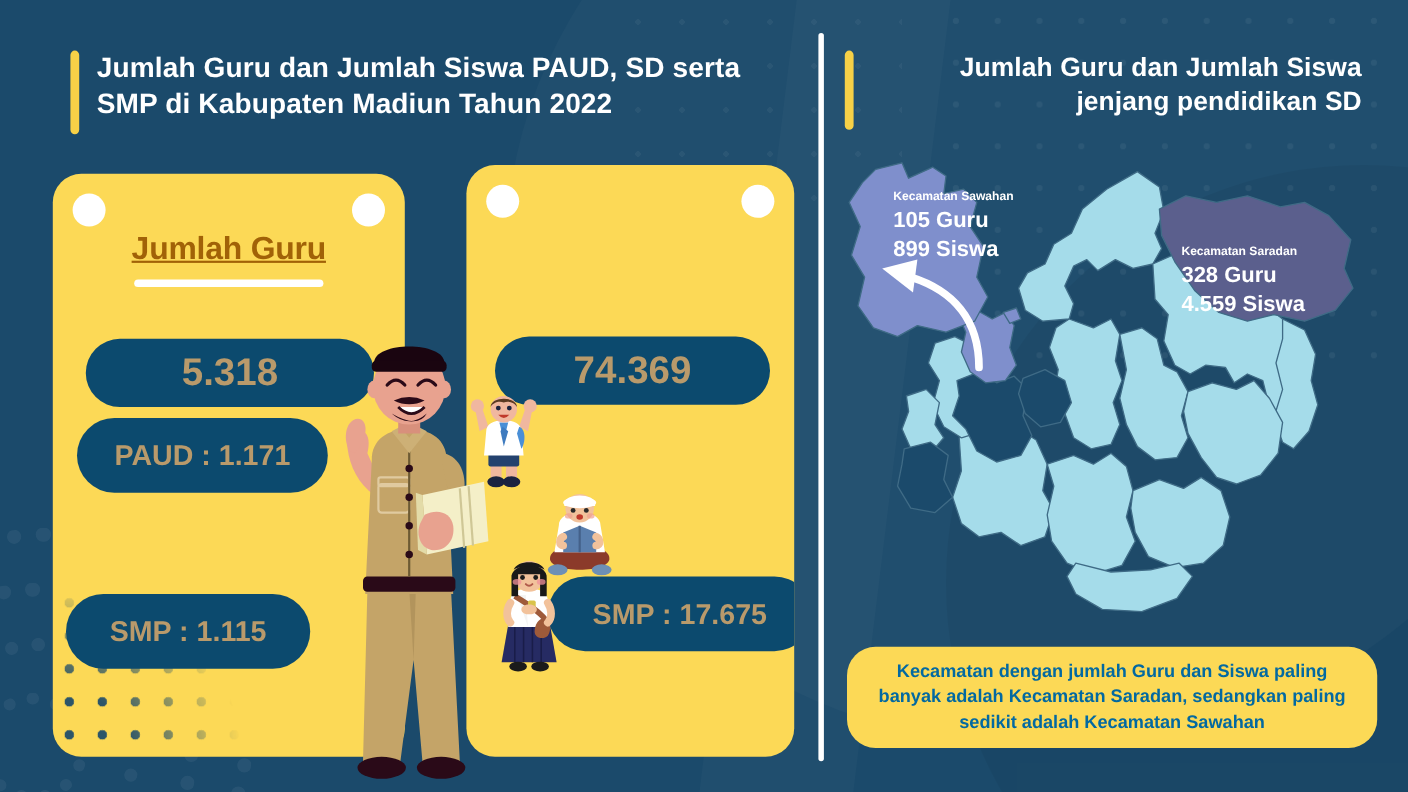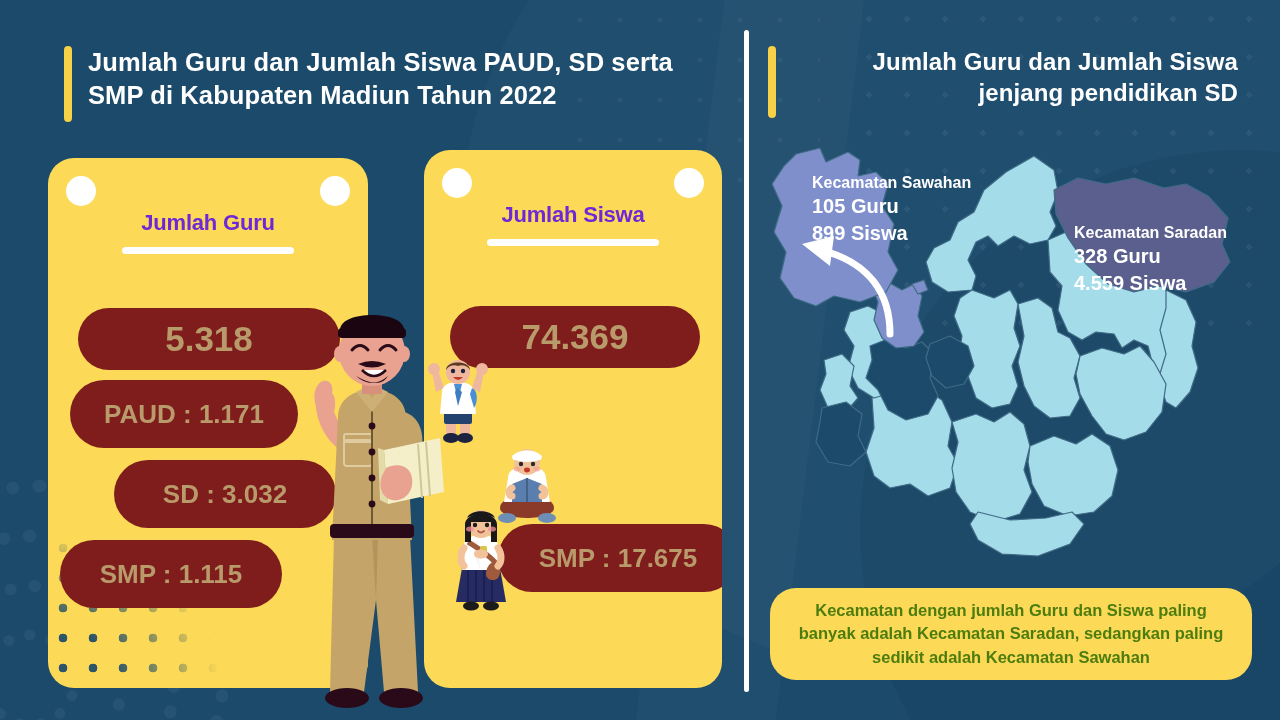--- a/index.html
+++ b/index.html
@@ -83,29 +83,29 @@
     position:absolute; top:18px; width:30px; height:30px;
     border-radius:50%; background:#ffffff;
   }
   .notch.left  { left:18px; }
   .notch.right { right:18px; }
 
   .card-head {
     position:absolute; left:0; right:0; top:52px; text-align:center;
   }
   .card-title {
-    font-size:22px; font-weight:bold; color:#6d28d9; letter-spacing:-.2px;
+    font-size:29px; font-weight:bold; color:#a16207; letter-spacing:-.2px;text-decoration:underline;
   }
   .card-rule {
     width:172px; height:7px; background:#ffffff; border-radius:4px;
     margin:11px auto 0;
   }
 
   .pill {
-    position:absolute; background:#7f1d1d; border-radius:40px;
+    position:absolute; background:#0c4a6e; border-radius:40px;
     display:flex; align-items:center; justify-content:center;
     color:#b99a6b; font-weight:bold; white-space:nowrap;
   }
   .pill-total { height:62px; font-size:35px; }
   .pill-row   { height:68px; font-size:26px; }
 
   
   #guru-total { left:30px;  top:150px; width:262px; }
   #guru-p0    { left:22px;  top:222px; width:228px; }
   #guru-p1    { left:66px;  top:302px; width:222px; }
@@ -121,34 +121,34 @@
   #teacher   { left:268px; top:300px; width:208px; height:420px; z-index:5; }
   #kid-cheer { left:424px; top:358px; width:68px;  height:90px;  z-index:6; }
   #kid-read  { left:490px; top:444px; width:74px;  height:84px;  z-index:6; }
   #kid-girl  { left:450px; top:508px; width:62px;  height:106px; z-index:6; }
 
   
   #map-wrap { position:absolute; left:762px; top:140px; width:512px; height:442px; }
   #map-wrap svg { width:100%; height:100%; display:block; }
 
   .map-label { position:absolute; color:#ffffff; font-weight:bold; line-height:1.34; }
-  .map-label .ml-name { font-size:16px; }
+  .map-label .ml-name { font-size:11px; }
   .map-label .ml-line { font-size:20px; }
   #label-sawahan { left:812px; top:172px; }
   #label-saradan { left:1074px; top:222px; }
 
   
   #footnote {
     position:absolute; left:770px; top:588px; width:482px; height:92px;
     background:#fcd956; border-radius:26px;
     display:flex; align-items:center; justify-content:center; text-align:center;
     padding:0 16px;
   }
   #footnote span {
-    font-size:16.5px; font-weight:bold; color:#4d7c0f; line-height:1.42;
+    font-size:16.5px; font-weight:bold; color:#0369a1; line-height:1.42;
   }
 </style>
 </head>
 <body>
 
 <div class="stage">
 
   <div class="bg-deco">
     <div class="bg-arc"></div>
     <div class="bg-arc2"></div>
@@ -176,31 +176,26 @@
   <div class="card" id="card-guru">
     <div class="card-dots"></div>
     <div class="notch left"></div>
     <div class="notch right"></div>
     <div class="card-head">
       <div class="card-title">Jumlah Guru</div>
       <div class="card-rule"></div>
     </div>
     <div class="pill pill-total" id="guru-total">5.318</div>
     <div class="pill pill-row" id="guru-p0">PAUD : 1.171</div>
-    <div class="pill pill-row" id="guru-p1">SD : 3.032</div>
     <div class="pill pill-row" id="guru-p2">SMP : 1.115</div>
   </div>
 
   <div class="card" id="card-siswa">
     <div class="notch left"></div>
     <div class="notch right"></div>
-    <div class="card-head">
-      <div class="card-title">Jumlah Siswa</div>
-      <div class="card-rule"></div>
-    </div>
     <div class="pill pill-total" id="siswa-total">74.369</div>
     <div class="pill pill-row" id="siswa-p2">SMP : 17.675</div>
   </div>
 
   <svg class="illus" id="teacher" viewBox="0 0 208 420">
 
     <path d="M72 150 C58 140 50 124 48 108 C46 96 54 88 62 92 C68 95 68 104 66 112 L74 130 Z" fill="#e8a28f"></path>
     <path d="M50 110 C44 100 46 86 53 82 C60 78 66 84 64 94 C62 102 58 108 54 112 Z" fill="#e8a28f"></path>
 
     <path d="M66 236 L142 236 L150 392 L116 392 L108 300 L96 392 L62 392 Z" fill="#c4a468"></path>

